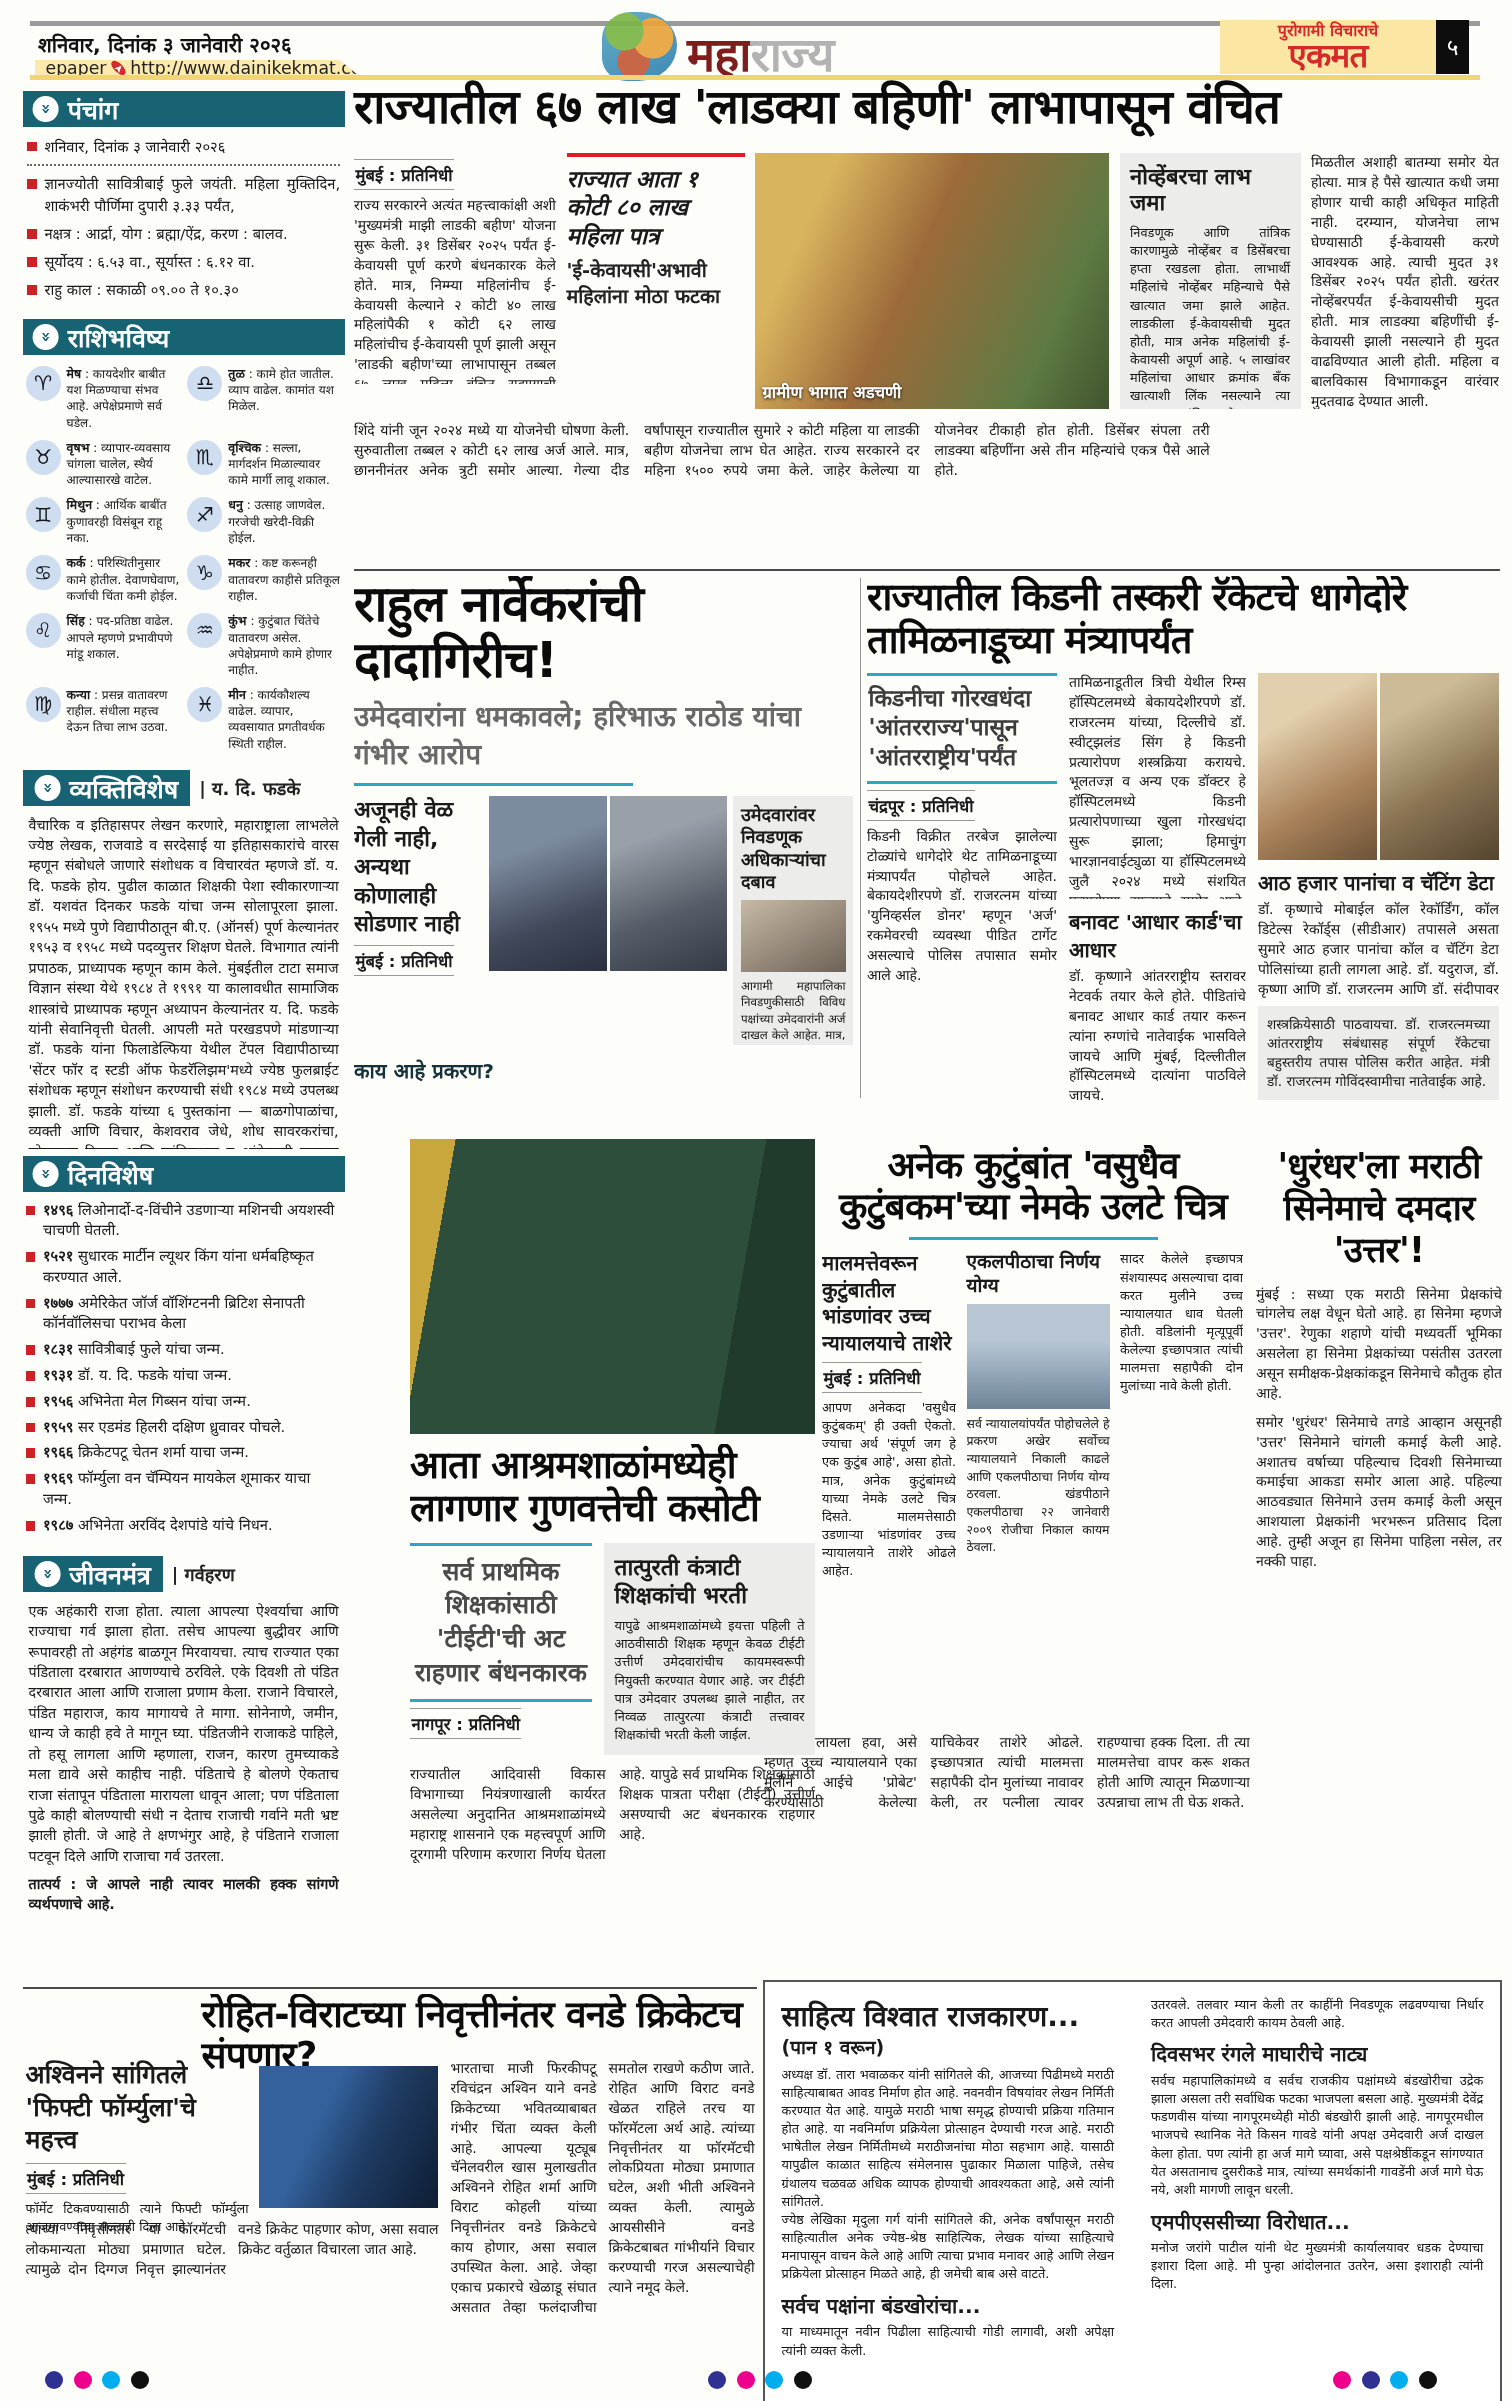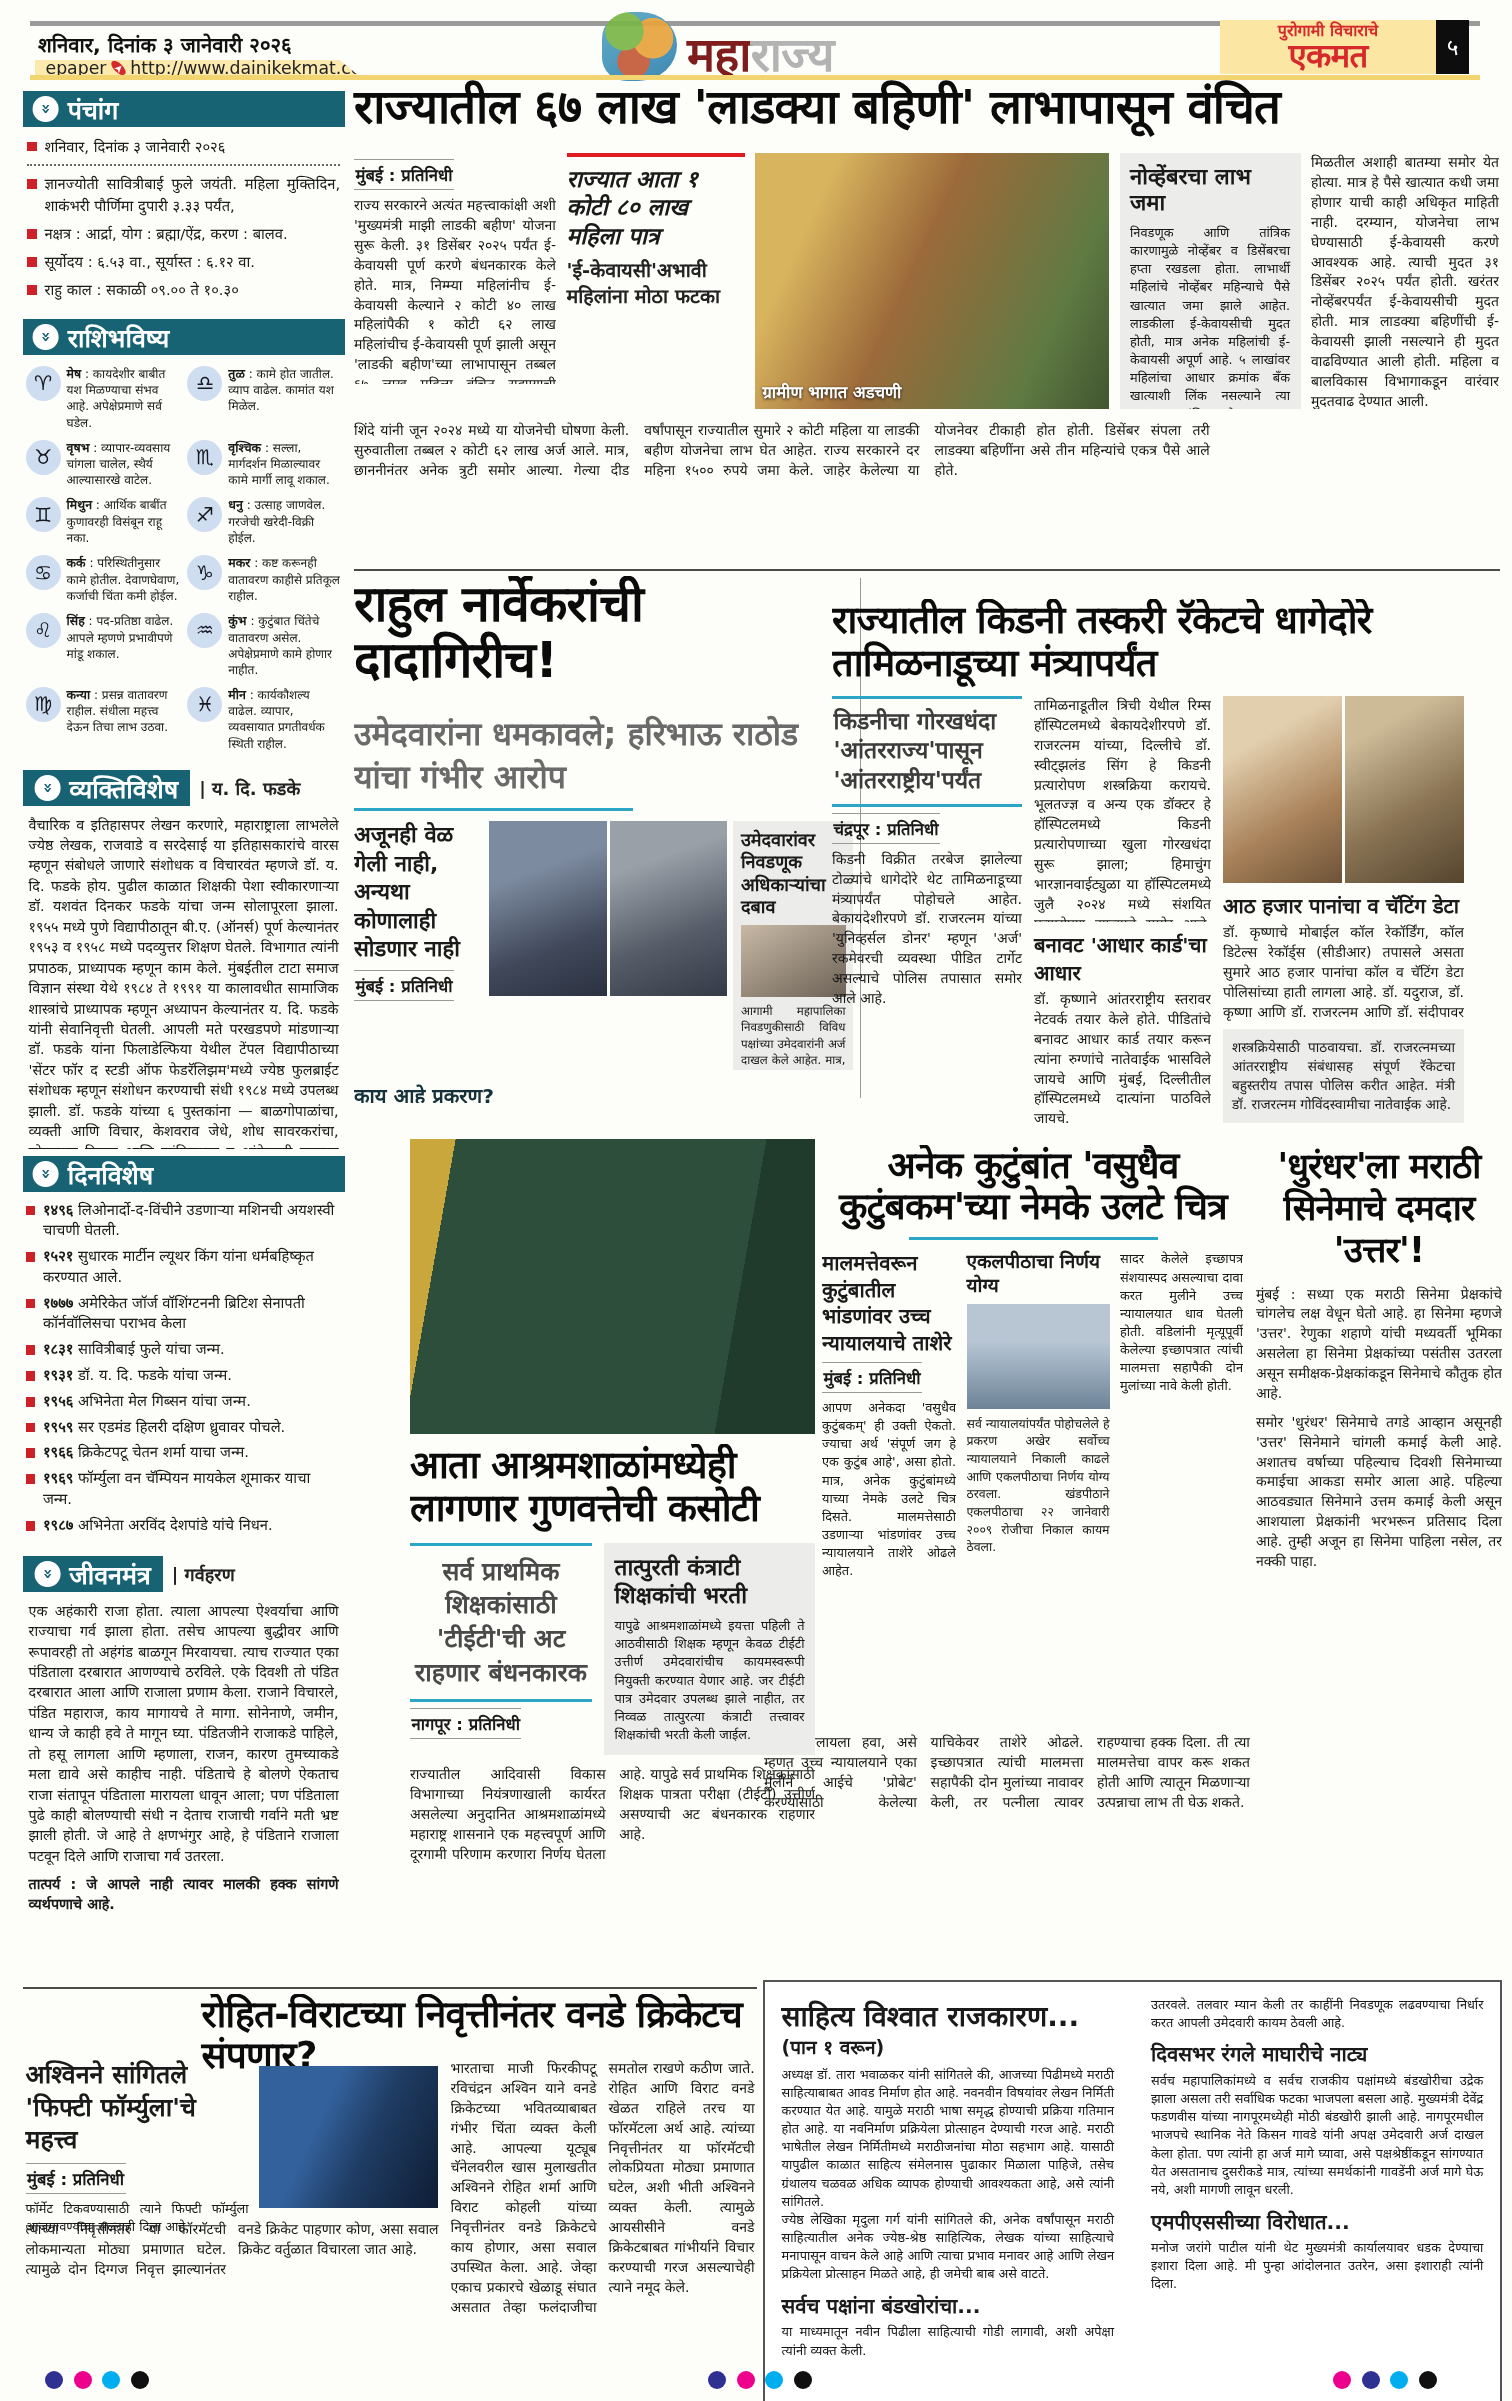--- a/index.html
+++ b/index.html
@@ -68,35 +68,35 @@
   .a1-inset .l1 { font-size:23px; font-weight:800; line-height:1.25;font-style:italic; }
   .a1-inset .l2 { font-size:19.6px; font-weight:800; line-height:1.3; margin-top:7.5px; color:#222; }
   .a1-photo { width:354px; height:256px; background:linear-gradient(115deg,#d9b45e 0 18%,#9c6a3a 45%,#5f7a43 80%,#41552f); }
   .a1-side { width:181px; max-height:256px; overflow:hidden; }
   .a1-c5 { width:188px; max-height:256px; overflow:hidden; }
   .a1-bottom { margin-top:12px; column-count:4; column-gap:15px; height:96px; overflow:hidden; }
 
   
   #a2 { position:absolute; left:354px; top:576px; width:499px; height:527px; overflow:hidden; }
   #a2 .h { font-size:50px; }
-  #a2 .sub { font-size:32px; margin-top:23px; }
+  #a2 .sub { font-size:28px; margin-top:8px; }
   #a2 .shortrule { width:279px; border-top:3px solid #2ba6c4; margin-top:10.5px; }
   #a2 .row { display:flex; gap:6px; margin-top:10.5px; align-items:flex-start; }
   .a2-inset { width:130px; }
   .a2-inset .big { font-size:22px; font-weight:800; line-height:1.3; }
   .a2-photo { width:239px; height:175px; display:flex; gap:2.3px; }
   .a2-photo .pane1 { flex:1; background:linear-gradient(160deg,#7d8ba0 0 30%,#40485a 70%,#2b3140); }
   .a2-photo .pane2 { flex:1; background:linear-gradient(160deg,#9aa0a8 0 25%,#565d68 65%,#353b46); }
   .a2-gray { width:120px; max-height:249px; overflow:hidden; background:#ececea; padding:7.5px; }
   .a2-gray h5 { font-size:18px; line-height:1.25; margin-bottom:6px; }
   .a2-mini { width:100%; height:72px; background:linear-gradient(150deg,#c7b9a5,#6d6257); margin-bottom:6px; }
   .a2-case { font-size:20.3px; font-weight:800; margin-top:10.5px; color:#15323a; }
 
   
-  #a3 { position:absolute; left:832px; top:576px; width:635px; height:527px; overflow:hidden;margin-top:23px; }
+  #a3 { position:absolute; left:867px; top:576px; width:635px; height:527px; overflow:hidden; }
   #a3 .h { font-size:38px; }
   #a3 .row { display:flex; gap:12px; margin-top:12px; align-items:flex-start; }
   .a3-c1 { width:190px; }
   .a3-subbox { border-top:3px solid #2ba6c4; border-bottom:3px solid #2ba6c4; padding:7.5px 1.5px; font-size:23px; font-weight:800; color:#3c3c3c; line-height:1.3; }
   .a3-c2 { width:177px; }
   .a3-c3 { width:241px; }
   .a3-photo { width:241px; height:187px; display:flex; gap:2.3px; }
   .a3-photo .pane1 { flex:1; background:linear-gradient(150deg,#e2cfae 0 25%,#a9825a 65%,#6d5338); }
   .a3-photo .pane2 { flex:1; background:linear-gradient(150deg,#cdbb98 0 20%,#8a7454 60%,#55452f); }
   .a3-gray { background:#ececea; padding:9px; font-size:13.6px; line-height:1.4; text-align:justify; margin-top:7.5px; }

